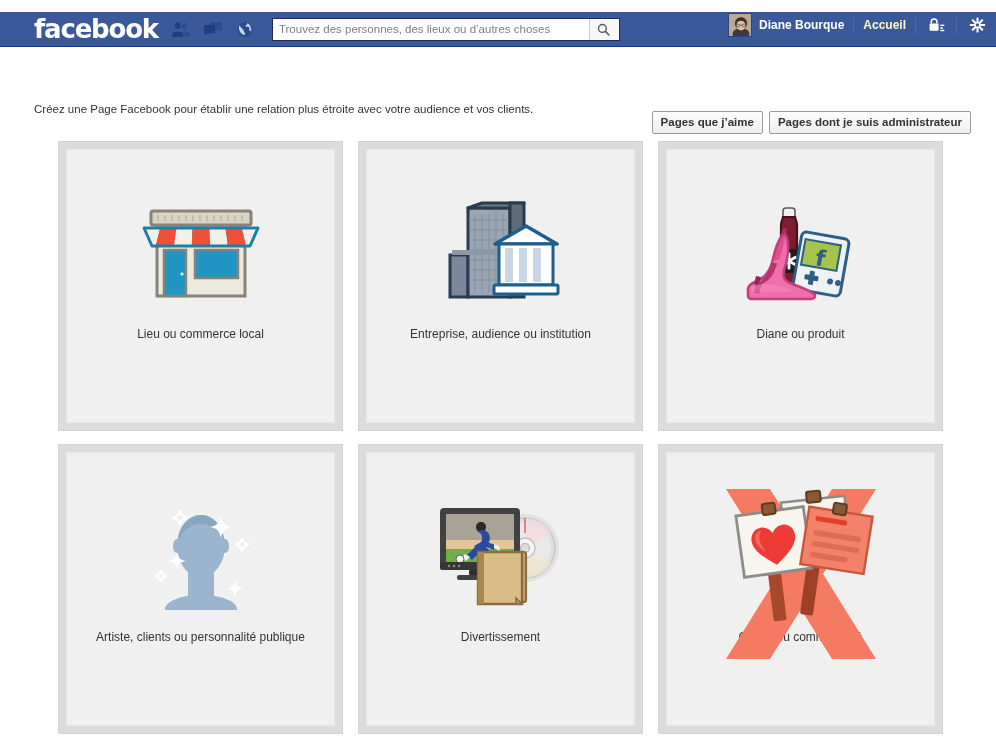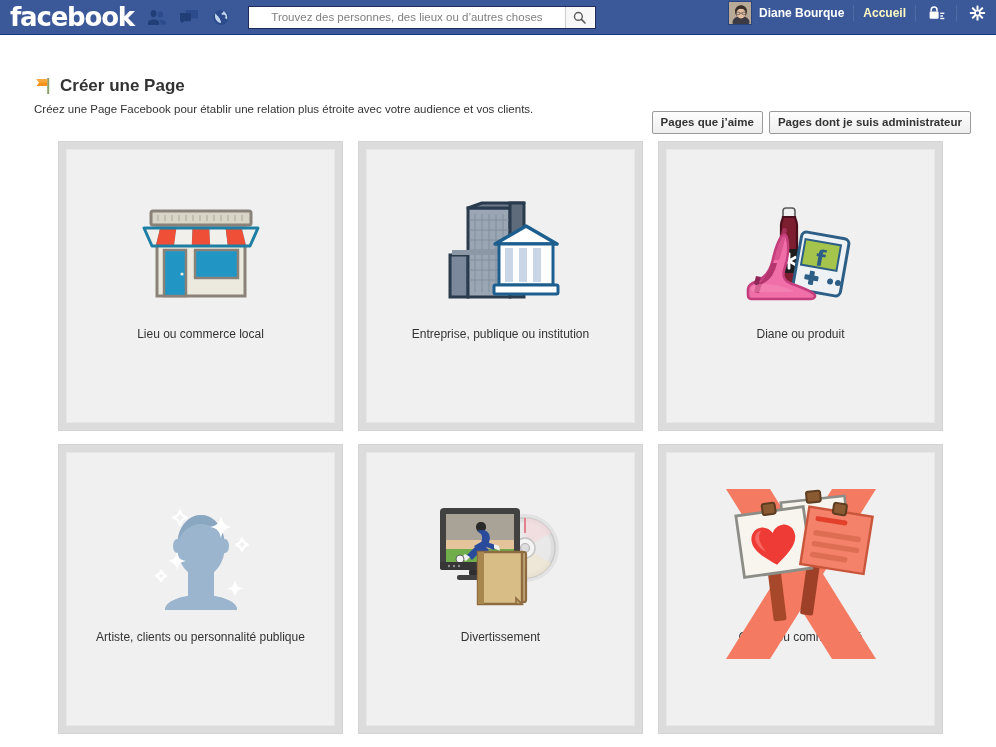--- a/index.html
+++ b/index.html
@@ -6,25 +6,25 @@
   html, body {
     margin: 0; padding: 0;
     width: 996px; height: 747px;
     background: #ffffff;
     font-family: "Liberation Sans", sans-serif;
     overflow: hidden;
   }
 
   
   #fb-topbar {
-    position: absolute; top: 0; left: 0;
+    position: absolute; top: 12px; left: 0;
     width: 996px; height: 35px;
     background: #3b5998;
     border-bottom: 1px solid #133783;
-    display: flex; align-items: center;
+    display: flex; align-items: center; padding-left: 24px;
   }
   #fb-logo {
     margin-left: 10px;
     color: #ffffff;
     font-size: 26px;
     font-weight: bold;
     letter-spacing: -1.2px;
     line-height: 26px;
     font-family: "DejaVu Sans", sans-serif;
     user-select: none;
@@ -41,21 +41,20 @@
     position: relative;
   }
   #search-input {
     border: 0; outline: 0;
     width: 316px; height: 21px;
     padding: 0 6px;
     font-size: 11.5px;
     color: #333;
     font-family: "Liberation Sans", sans-serif;
     background: transparent;
-    text-align: center;
   }
   #search-input::placeholder { color: #7f7f7f; }
   #search-btn {
     width: 29px; height: 21px;
     border: 0; border-left: 1px solid #ccc;
     background: #f7f7f7;
     display: flex; align-items: center; justify-content: center;
     cursor: pointer; padding: 0;
   }
 
@@ -232,28 +231,20 @@
           <rect x="7.5" y="0.4" width="2" height="15.2" rx=".6" transform="rotate(90 8.5 8)"></rect>
           <rect x="7.5" y="0.4" width="2" height="15.2" rx=".6" transform="rotate(135 8.5 8)"></rect>
         </g>
         <circle cx="8.5" cy="8" r="1.7" fill="#3b5998"></circle>
       </svg>
     </span>
   </div>
 </div>
 
 <div id="page-head">
-  <div id="title-row">
-    <svg id="flag-icon" viewBox="0 0 19 18" aria-hidden="true">
-      <rect x="13.2" y="1" width="2" height="16" fill="#8aa06b"></rect>
-      <path d="M13.2 2.2H2.5l2.6 3.3-2.6 3.4h10.7z" fill="#f5921e"></path>
-      <path d="M13.2 2.2H2.5l2.6 3.3h8.1z" fill="#f7a83a"></path>
-    </svg>
-    <span id="page-title">Créer une Page</span>
-  </div>
   <div id="head-buttons">
     <button class="gray-btn">Pages que j’aime</button>
     <button class="gray-btn">Pages dont je suis administrateur</button>
   </div>
 
   <div id="page-sub">Créez une Page Facebook pour établir une relation plus étroite avec votre audience et vos clients.</div>
 </div>
 
 <div id="card-grid">
 
@@ -326,21 +317,21 @@
             <rect x="57" y="44" width="54" height="41" fill="#ffffff" stroke="#1c5e8e" stroke-width="3"></rect>
             <g fill="#c9d6e6">
               <rect x="63" y="48" width="8" height="34"></rect>
               <rect x="77" y="48" width="8" height="34"></rect>
               <rect x="91" y="48" width="8" height="34"></rect>
             </g>
             <rect x="52" y="85" width="64" height="9" rx="1.5" fill="#ffffff" stroke="#1c5e8e" stroke-width="3"></rect>
           </g>
         </svg>
       </div>
-      <div class="cat-label">Entreprise, publique ou institution</div>
+      <div class="cat-label">Entreprise, audience ou institution</div>
     </div>
   </div>
 
   <div class="cat-card">
     <div class="cat-card-inner">
       <div class="cat-art">
         <svg width="122" height="112" viewBox="0 0 122 112" aria-hidden="true">
 
           <g>
             <path d="M43 22h12v-8a3 3 0 0 0-3-3h-6a3 3 0 0 0-3 3z" fill="#f0f0f0" stroke="#5a5a5a" stroke-width="1.6"></path>

